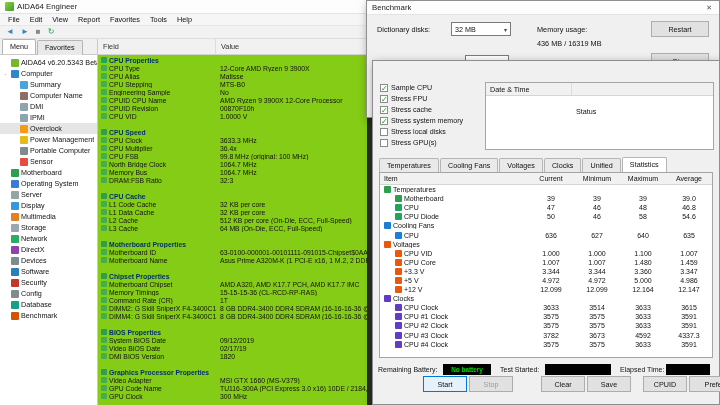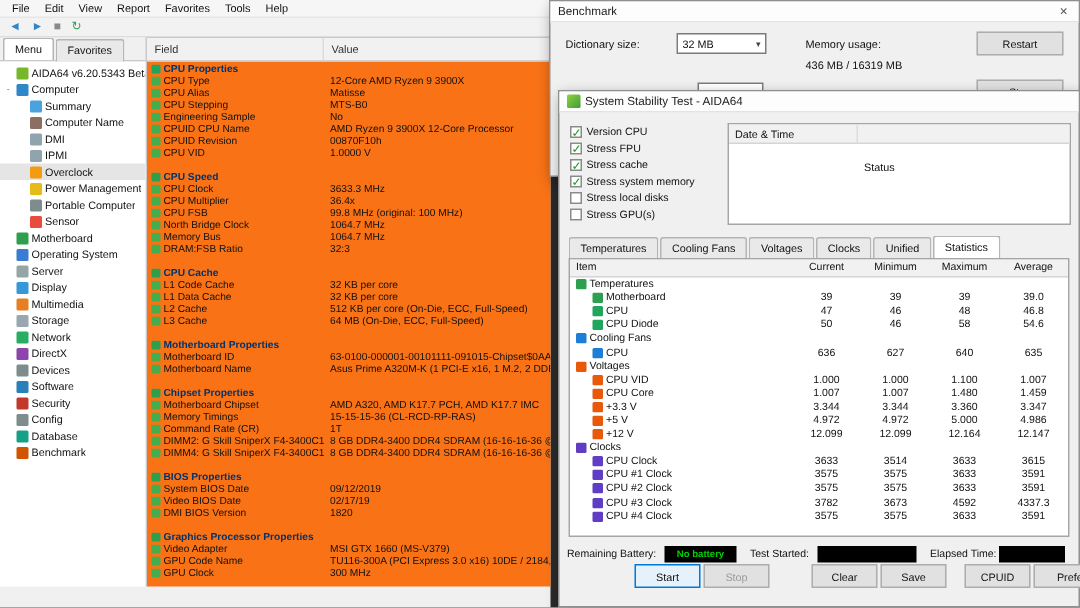--- a/index.html
+++ b/index.html
@@ -21,21 +21,21 @@
   .left-panel { width:98px; display:flex; flex-direction:column; border-right:1px solid #c9c9c9; background:#f0f0f0; }
   .main-tabs { height:16px; display:flex; align-items:flex-end; padding-left:2px; border-bottom:1px solid #c9c9c9; }
   .tab { padding:2px 7px 3px; border:1px solid #b5b5b5; border-bottom:none; background:#e9e9e9; font-size:7.2px; border-radius:2px 2px 0 0; margin-right:1px; position:relative; top:1px; white-space:nowrap; }
   .tab.active { background:#fff; top:0; z-index:2; }
   .sidebar { flex:1; background:#fff; overflow:hidden; padding-top:2px; }
   .tree-item { height:11px; display:flex; align-items:center; gap:2px; font-size:7.2px; white-space:nowrap; overflow:hidden; }
   .tree-item.selected { background:#e5e5e5; }
   .tree-expander { width:7px; font-size:6px; color:#777; text-align:center; flex:none; }
   .tree-icon { width:8px; height:8px; border-radius:1px; flex:none; }
   .tree-label { overflow:hidden; }
-  .content { flex:1; display:flex; flex-direction:column; background:#f97316; overflow:hidden; }
+  .content { flex:1; display:flex; flex-direction:column; background:#84cc16; overflow:hidden; }
   .grid-header { display:flex; height:16px; background:#f1f1f1; border-bottom:1px solid #d2d2d2; font-size:7.3px; color:#333; align-items:center; }
   .col-field { width:118px; padding-left:5px; border-right:1px solid #dcdcdc; height:100%; display:flex; align-items:center; }
   .col-value { flex:1; padding-left:5px; height:100%; display:flex; align-items:center; }
   .grid-body { flex:1; overflow:hidden; padding-top:1px; }
   .row { display:flex; height:8px; align-items:center; font-size:6.8px; white-space:nowrap; }
   .row .f { width:118px; display:flex; align-items:center; gap:2px; padding-left:3px; overflow:hidden; flex:none; }
   .row .v { flex:1; overflow:hidden; padding-left:4px; }
   .row.group .f-text { font-weight:bold; color:#00336a; }
   .f-icon { width:6px; height:6px; border-radius:1px; flex:none; }
   .row.spacer { height:8px; }
@@ -73,20 +73,24 @@
   .st-footer { position:absolute; left:0; right:0; top:288px; height:13px; font-size:7px; }
   .st-footer span.lbl { position:absolute; white-space:nowrap; top:2px; }
   .black-box { position:absolute; background:#000; height:11px; top:0; }
   .battery-badge { position:absolute; left:70px; width:48px; height:11px; top:0; background:#000; color:#00d400; font-size:6.4px; font-weight:bold; display:flex; align-items:center; justify-content:center; }
   .st-buttons { position:absolute; left:6px; right:6px; top:300px; height:17px; }
 </style>
 </head>
 <body>
 
 <div id="main-window" class="window">
+  <div class="titlebar">
+    <span class="app-icon"></span>
+    <span class="title-text">AIDA64 Engineer</span>
+  </div>
   <div class="menubar" id="menu-bar">
       <span class="menu-item">File</span>
       <span class="menu-item">Edit</span>
       <span class="menu-item">View</span>
       <span class="menu-item">Report</span>
       <span class="menu-item">Favorites</span>
       <span class="menu-item">Tools</span>
       <span class="menu-item">Help</span>
     </div>
   <div class="toolbar" id="tool-bar">
@@ -500,48 +504,44 @@
     </div>
   </div>
 </div>
 
 <div id="benchmark-window" class="window">
   <div class="titlebar">
     <span class="title-text">Benchmark</span>
     <span class="win-close">✕</span>
   </div>
   <div class="bm-content">
-    <span class="bm-label" style="left:10px;top:9px">Dictionary size:</span>
+    <span class="bm-label" style="left:10px;top:9px">Dictionary disks:</span>
     <div class="select" style="left:84px;top:6px;width:60px">
       <span>32 MB</span>
       <span class="sel-arrow">▾</span>
     </div>
     <span class="bm-label" style="left:170px;top:9px">Memory usage:</span>
     <span class="bm-label" style="left:170px;top:23px">436 MB / 16319 MB</span>
     <button class="btn" style="right:10px;top:5px;width:58px">Restart</button>
     <span class="bm-label" style="left:10px;top:42px">Number of CPU threads:</span>
     <div class="select" style="left:98px;top:39px;width:44px">
       <span>1</span>
       <span class="sel-arrow">▾</span>
     </div>
     <span class="bm-label" style="left:148px;top:42px">/ 24</span>
     <button class="btn" style="right:10px;top:37px;width:58px">Stop</button>
   </div>
 </div>
 
 <div id="stability-window" class="window">
-  <div class="titlebar">
-    <span class="app-icon"></span>
-    <span class="title-text">System Stability Test - AIDA64</span>
-  </div>
   <div class="st-content">
     <div class="chk-col" id="chk-col">
         <div class="chk-row">
           <span class="chk">✓</span>
-          <span class="chk-label">Version CPU</span>
+          <span class="chk-label">Sample CPU</span>
         </div>
         <div class="chk-row">
           <span class="chk">✓</span>
           <span class="chk-label">Stress FPU</span>
         </div>
         <div class="chk-row">
           <span class="chk">✓</span>
           <span class="chk-label">Stress cache</span>
         </div>
         <div class="chk-row">

